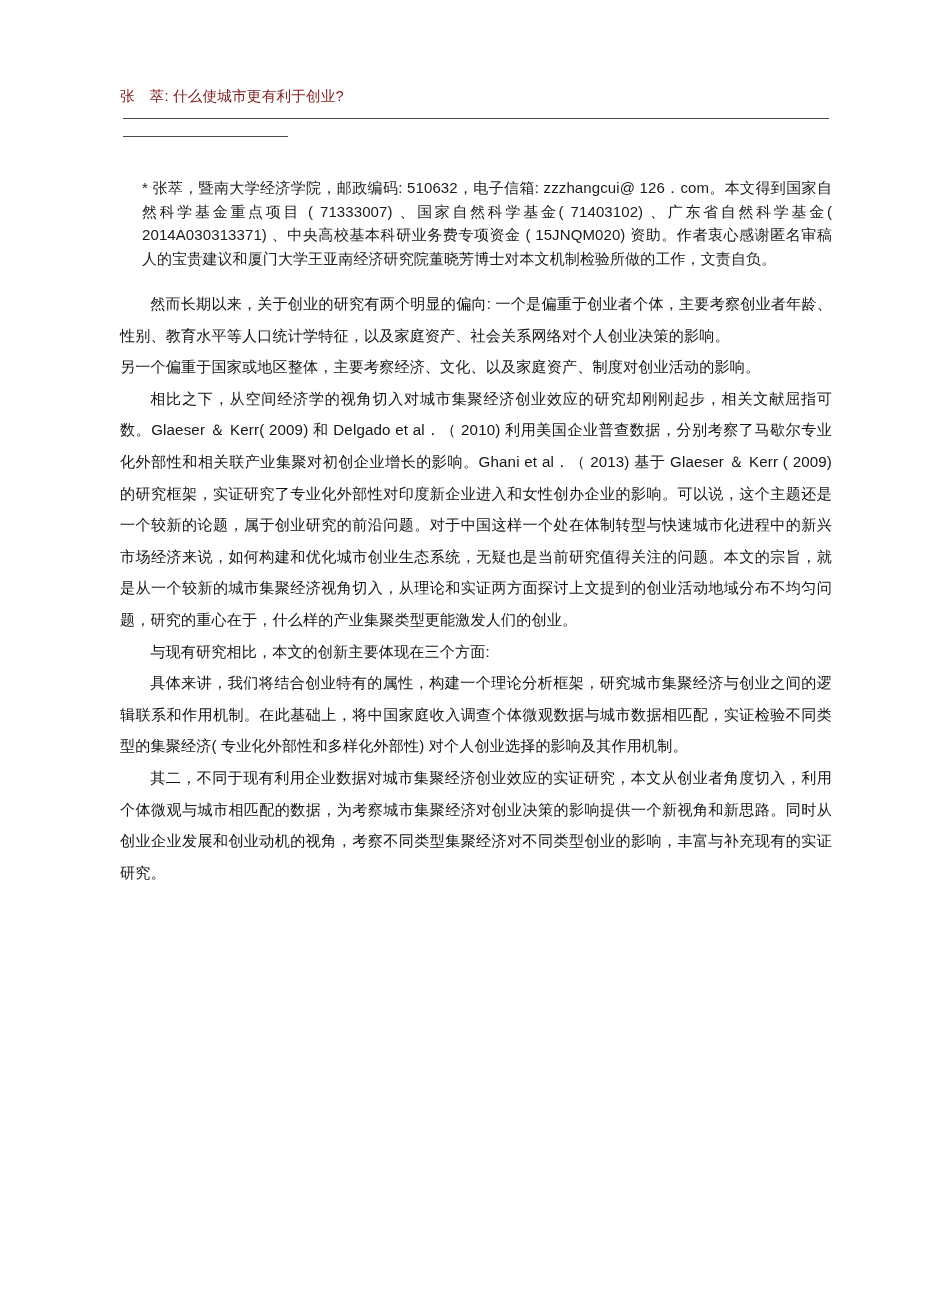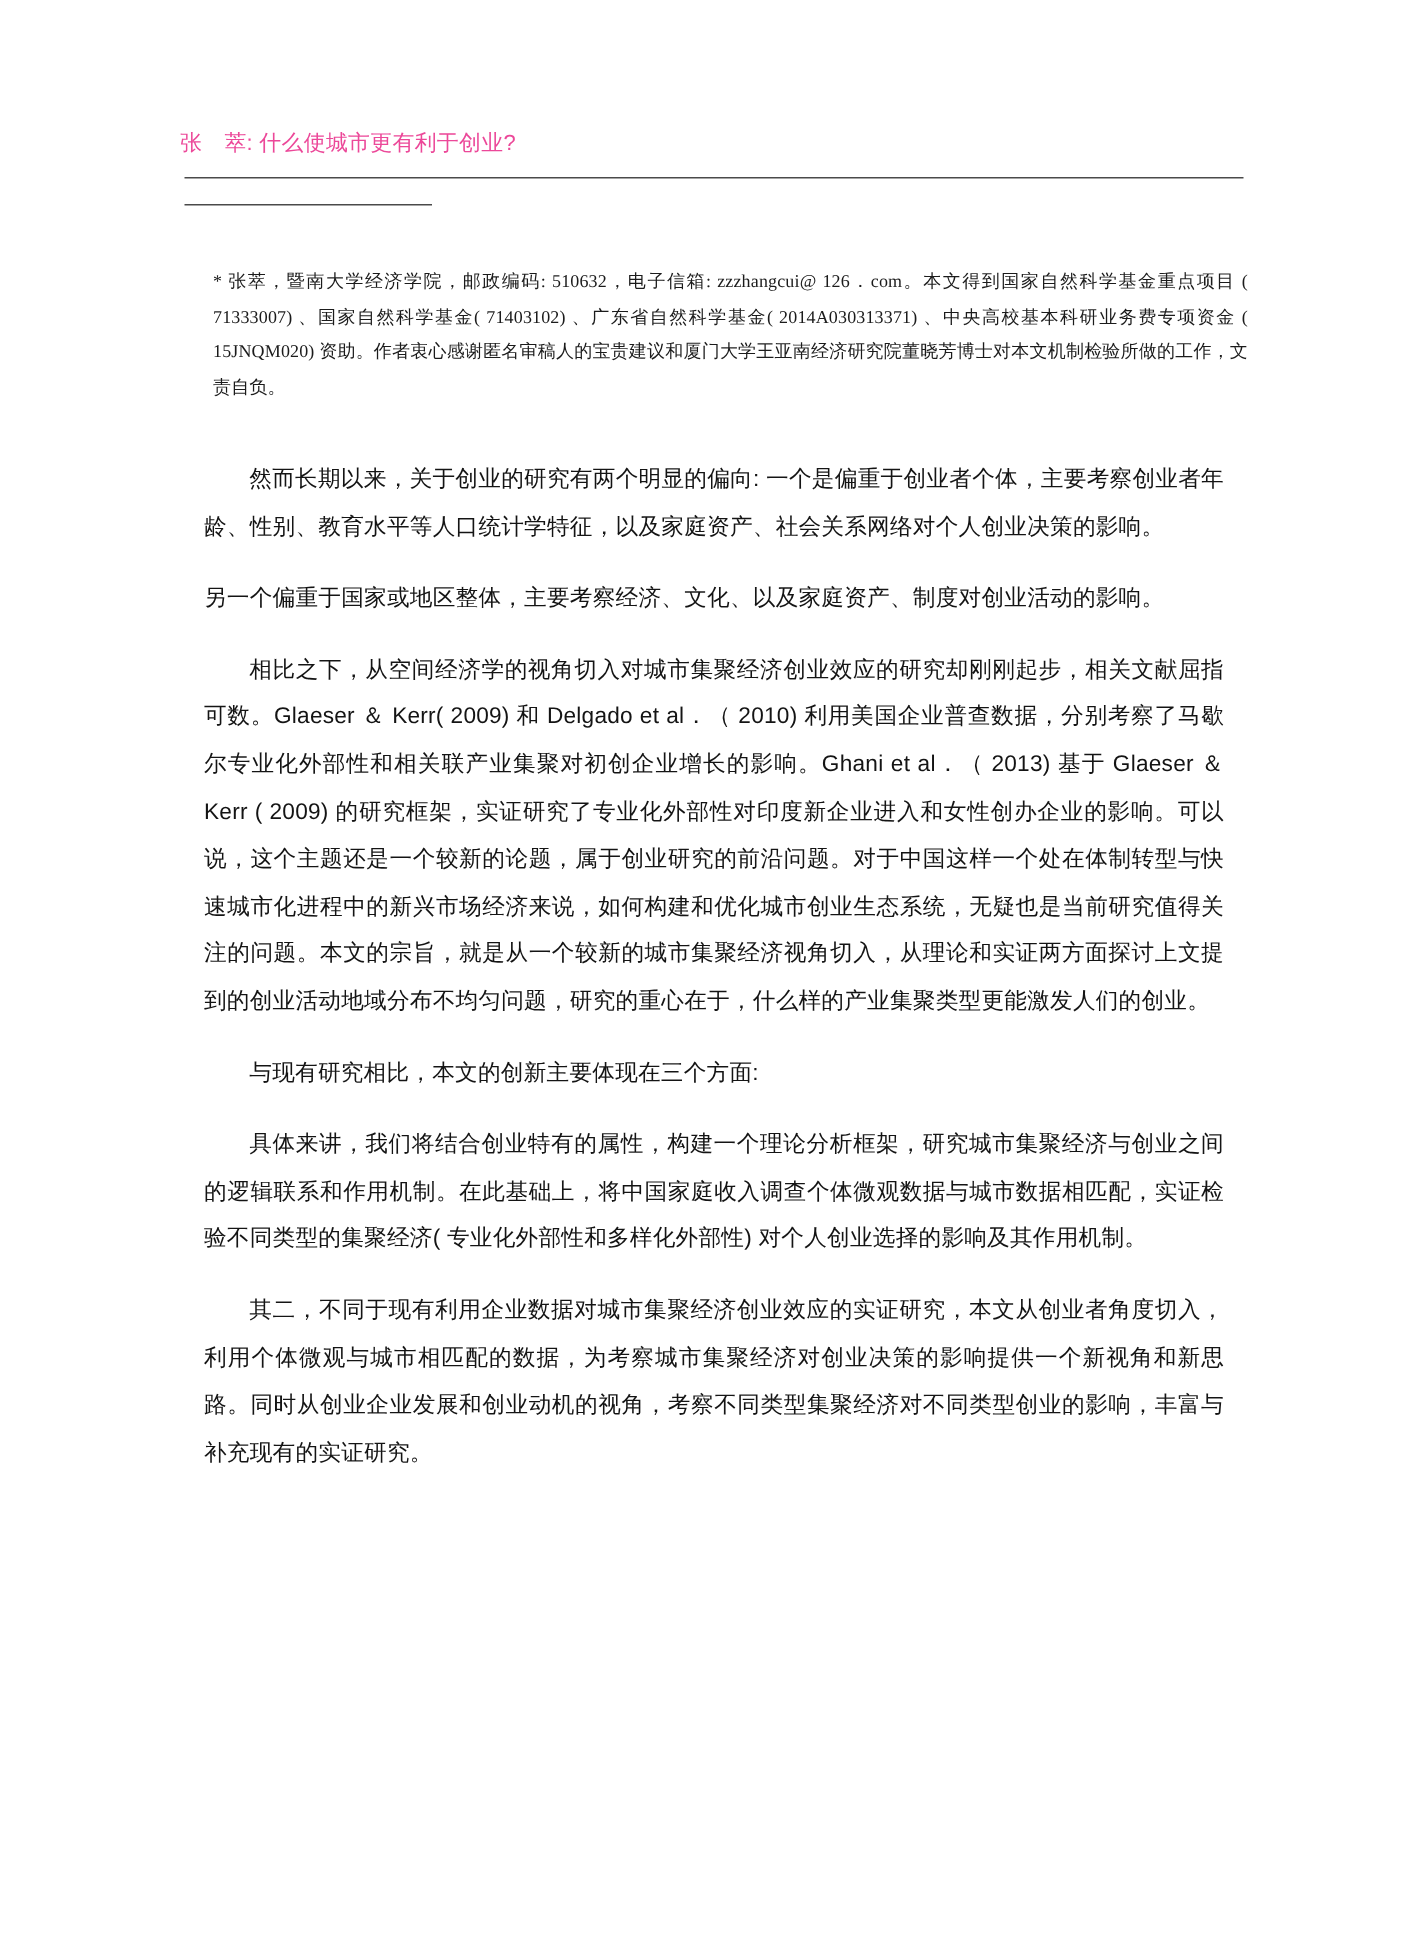--- a/index.html
+++ b/index.html
@@ -29,21 +29,21 @@
 
   
   .running-head {
     position: absolute;
     left: 120px;
     top: 86px;
     width: 710px;
     font-size: 14.6px;
     line-height: 20px;
     letter-spacing: 0.2px;
-    color: #ec4899;
+    color: #7f1d1d;
     white-space: pre;
   }
 
   
   .rule-main {
     position: absolute;
     left: 123px;
     top: 118px;
     width: 706px;
     height: 0;
@@ -57,45 +57,44 @@
     height: 0;
     border-top: 1.4px solid #4a4a4a;
   }
 
   
   .footnote {
     position: absolute;
     left: 120px;
     top: 176px;
     width: 712px;
-    font-size: 12px;
+    font-size: 15px;
     line-height: 23.5px;
     text-align: justify;
     text-justify: inter-ideograph;
     letter-spacing: 0.1px;
     color: #1b1b1b;
-    font-family: Liberation Serif, serif;
   }
   .footnote .indent2 { padding-left: 22px; }
 
   
   .body-text {
     position: absolute;
     left: 120px;
     top: 288px;
     width: 712px;
     font-size: 15.1px;
     line-height: 31.6px;
     text-align: justify;
     text-justify: inter-ideograph;
     letter-spacing: 0.15px;
     color: #141414;
   }
   .body-text p {
-    margin: 16px;
+    margin: 0;
     text-indent: 2em;
     text-align: justify;
     text-justify: inter-ideograph;
   }
   .body-text p.noindent {
     text-indent: 0;
   }
   
   .body-text p { text-align-last: left; }
 </style>

